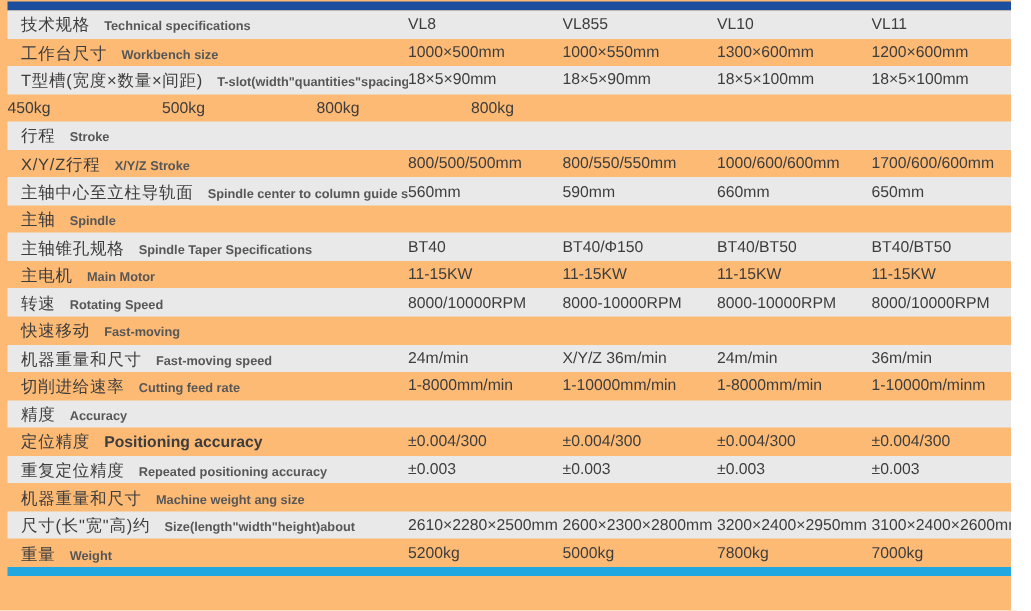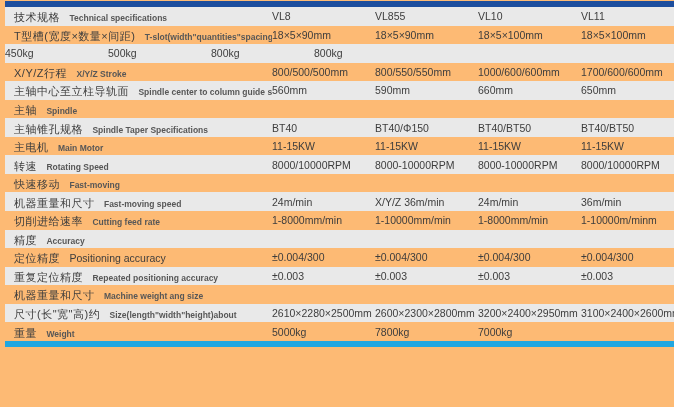--- a/index.html
+++ b/index.html
@@ -6,21 +6,21 @@
   .page{position:relative;width:674px;height:407px;background:#fdba74;overflow:hidden;
         font-family:"Liberation Sans","DejaVu Sans",sans-serif}
   .topbar{margin:1px 0 0 5px;height:6px;background:#1d4e9e}
   .tbl{margin-left:5px}
   .row{display:flex;align-items:center;height:18.55px}
   .row:nth-child(odd){background:#e9e9e9}
   .cell{box-sizing:border-box}
   .label{flex:0 0 267px;padding-left:9px;white-space:nowrap;overflow:hidden}
   .zh{font-size:11px;color:#3d3d3d;letter-spacing:.5px}
   .en{font-size:8.5px;color:#575757;font-weight:bold;margin-left:5px}
-  .bigen .en{font-size:10.5px;font-weight:normal;color:#3d3d3d}
+  .bigen .en{font-size:10.5px;font-weight:bold;color:#3d3d3d}
   .val{flex:0 0 103px;font-size:10.5px;color:#3d3d3d;white-space:nowrap;overflow:hidden}
   .val:last-child{flex:1}
   .hdr .val{font-size:10.5px;color:#3d3d3d}
   .bottombar{margin-left:5px;height:6px;background:#22a7e0}
 </style>
 </head>
 <body>
 
 <div class="page">
   <div class="topbar"></div>
@@ -31,39 +31,55 @@
       <div class="cell label">
         <span class="zh">技术规格</span>
         <span class="en">Technical specifications</span>
       </div>
       <div class="cell val">VL8</div>
       <div class="cell val">VL855</div>
       <div class="cell val">VL10</div>
       <div class="cell val">VL11</div>
     </div>
 
+    <div class="row">
+      <div class="cell label">
+        <span class="zh">工作台尺寸</span>
+        <span class="en">Workbench size</span>
+      </div>
+      <div class="cell val">1000×500mm</div>
+      <div class="cell val">1000×550mm</div>
+      <div class="cell val">1300×600mm</div>
+      <div class="cell val">1200×600mm</div>
+    </div>
 
     <div class="row">
       <div class="cell label">
         <span class="zh">T型槽(宽度×数量×间距)</span>
         <span class="en">T-slot(width"quantities"spacing)</span>
       </div>
       <div class="cell val">18×5×90mm</div>
       <div class="cell val">18×5×90mm</div>
       <div class="cell val">18×5×100mm</div>
       <div class="cell val">18×5×100mm</div>
     </div>
 
     <div class="row">
       <div class="cell val">450kg</div>
       <div class="cell val">500kg</div>
       <div class="cell val">800kg</div>
       <div class="cell val">800kg</div>
     </div>
 
+    <div class="row">
+      <div class="cell label">
+        <span class="zh">行程</span>
+        <span class="en">Stroke</span>
+      </div>
+    </div>
 
     <div class="row">
       <div class="cell label">
         <span class="zh">X/Y/Z行程</span>
         <span class="en">X/Y/Z Stroke</span>
       </div>
       <div class="cell val">800/500/500mm</div>
       <div class="cell val">800/550/550mm</div>
       <div class="cell val">1000/600/600mm</div>
       <div class="cell val">1700/600/600mm</div>
@@ -195,20 +211,21 @@
       <div class="cell val">2600×2300×2800mm</div>
       <div class="cell val">3200×2400×2950mm</div>
       <div class="cell val">3100×2400×2600mm</div>
     </div>
 
     <div class="row">
       <div class="cell label">
         <span class="zh">重量</span>
         <span class="en">Weight</span>
       </div>
+      <div class="cell val">5200kg</div>
       <div class="cell val">5000kg</div>
       <div class="cell val">7800kg</div>
       <div class="cell val">7000kg</div>
     </div>
 
   </div>
 
   <div class="bottombar"></div>
 </div>
 

